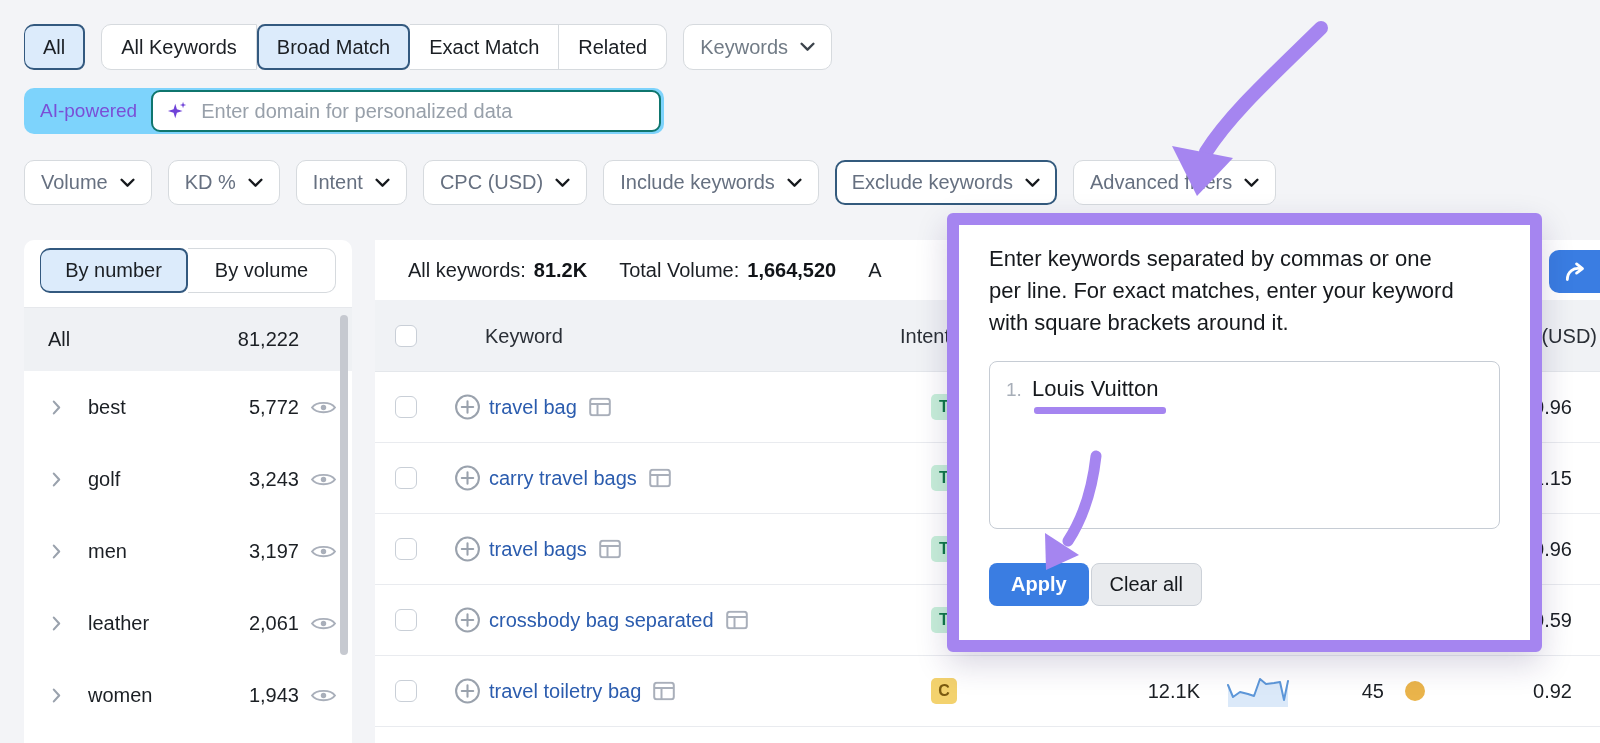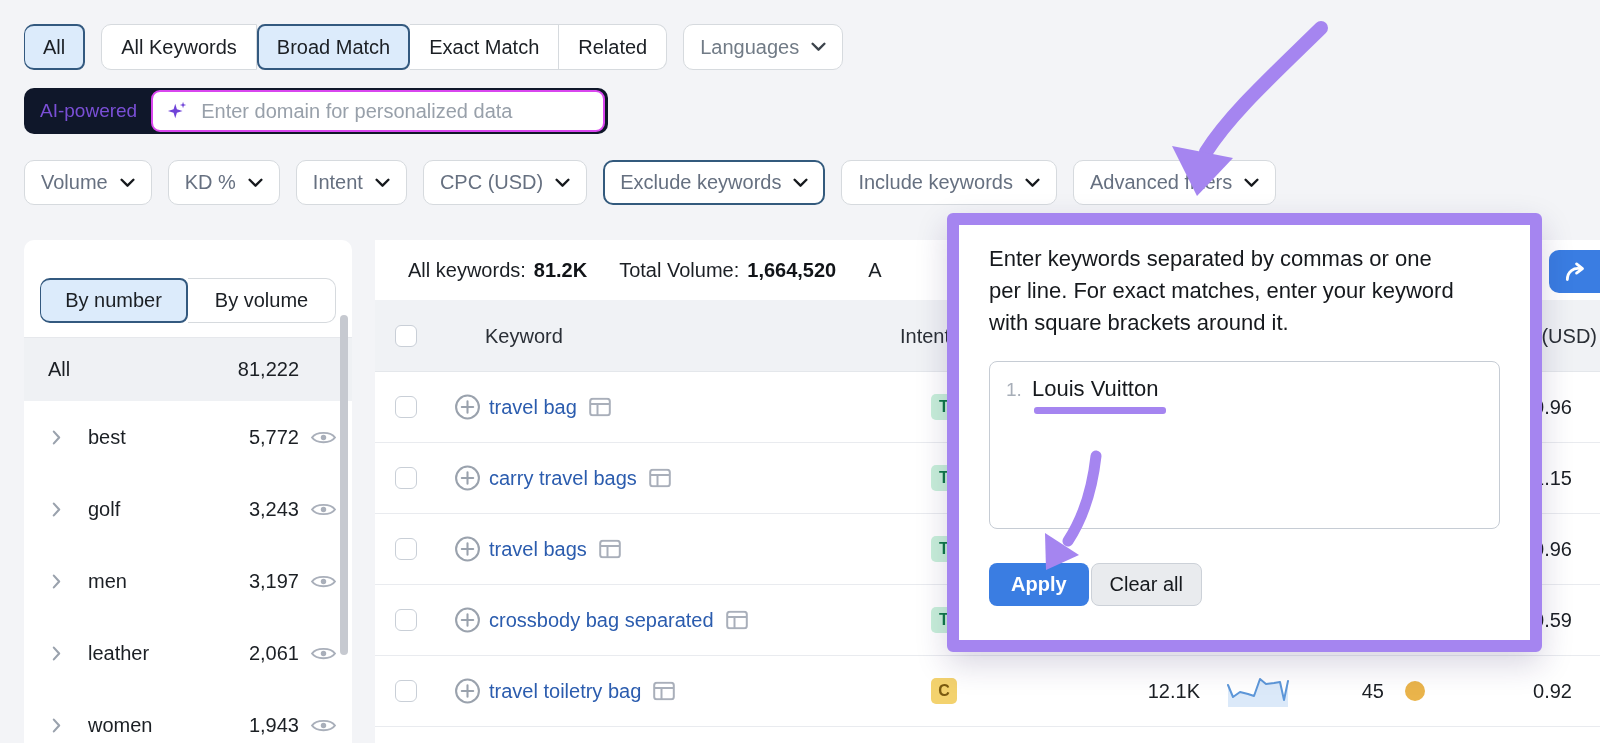--- a/index.html
+++ b/index.html
@@ -28,46 +28,46 @@
   .btn-dd {
     background:#fff; border:1px solid #d6dade; border-radius:10px; height:46px;
     display:flex; align-items:center; gap:12px; padding:0 16px; font-size:20px; cursor:pointer;
   }
   .btn-dd .lbl { color:#667080; }
   .btn-dd.languages .lbl { color:#717b86; }
   .chev { width:15px; height:10px; color:#16191d; flex:0 0 auto; }
   .btn-dd.languages .chev { color:#3c434b; }
   
   .ai-bar {
-    position:absolute; left:24px; top:88px; height:46px; width:584px;
-    background:#0f172a; border-radius:10px; display:flex; align-items:center; padding:0 3px 0 16px;
+    position:absolute; left:24px; top:88px; height:46px; width:640px;
+    background:#7dd3fc; border-radius:10px; display:flex; align-items:center; padding:0 3px 0 16px;
   }
   .ai-badge { color:#7a4fd6; font-size:19px; white-space:nowrap; }
   .ai-input {
     margin-left:14px; flex:1; height:42px; background:#fff;
-    border:2px solid #d946ef; border-radius:9px;
+    border:2px solid #0f766e; border-radius:9px;
     display:flex; align-items:center; gap:12px; padding:0 14px;
   }
   .ai-input input {
     border:none; outline:none; font-size:20px; font-family:"Liberation Sans",sans-serif;
     color:#1b1f24; width:100%; background:transparent;
   }
   .ai-input input::placeholder { color:#98a0aa; }
   .sparkle { width:22px; height:22px; flex:0 0 auto; }
   
   .filters { position:absolute; left:24px; top:160px; display:flex; gap:16px; }
   .filters .btn-dd { height:45px; }
   .filters .btn-dd.active { border:2px solid #335a7d; padding:0 15px; }
   
   .sidebar {
     position:absolute; left:24px; top:240px; width:328px; height:503px;
     background:#fff; border-radius:10px 10px 0 0;
   }
   .side-toggle { display:flex; margin:8px 16px 0 16px; }
-  .side-toggle .tab { flex:1; justify-content:center; font-size:20px; height:45px;margin-top:30px; }
+  .side-toggle .tab { flex:1; justify-content:center; font-size:20px; height:45px; }
   .side-all {
     margin-top:14px; height:64px; background:#eff1f4; border-top:1px solid #e6e8ec;
     display:flex; align-items:center; padding:0 16px 0 24px; font-size:20px;
   }
   .side-item { height:72px; display:flex; align-items:center; padding:0 16px 0 28px; font-size:20px; cursor:pointer; }
   .side-item .chev-r { width:9px; height:15px; margin-right:27px; flex:0 0 auto; }
   .count { margin-left:auto; }
   .eye { width:25px; height:17px; margin-left:12px; flex:0 0 auto; }
   .eye-spacer { width:37px; margin-left:0; flex:0 0 auto; }
   .side-scroll { position:absolute; right:4px; top:75px; width:8px; height:340px; background:#c6c9d0; border-radius:4px; }
@@ -151,21 +151,21 @@
   <div class="seg">
     <button class="tab active">All</button>
   </div>
   <div class="seg">
     <button class="tab">All Keywords</button>
     <button class="tab active">Broad Match</button>
     <button class="tab">Exact Match</button>
     <button class="tab">Related</button>
   </div>
   <button class="btn-dd languages">
-    <span class="lbl">Languages</span>
+    <span class="lbl">Keywords</span>
     <svg class="chev" viewBox="0 0 14 9">
         <path d="M1.5 1.5 L7 7 L12.5 1.5" fill="none" stroke="currentColor" stroke-width="2.2" stroke-linecap="round" stroke-linejoin="round"></path>
       </svg>
   </button>
 </div>
 
 <div class="ai-bar">
   <span class="ai-badge">AI-powered</span>
   <div class="ai-input">
     <svg class="sparkle" viewBox="0 0 24 24">
@@ -194,28 +194,28 @@
     <svg class="chev" viewBox="0 0 14 9">
         <path d="M1.5 1.5 L7 7 L12.5 1.5" fill="none" stroke="currentColor" stroke-width="2.2" stroke-linecap="round" stroke-linejoin="round"></path>
       </svg>
   </button>
   <button class="btn-dd">
     <span class="lbl">CPC (USD)</span>
     <svg class="chev" viewBox="0 0 14 9">
         <path d="M1.5 1.5 L7 7 L12.5 1.5" fill="none" stroke="currentColor" stroke-width="2.2" stroke-linecap="round" stroke-linejoin="round"></path>
       </svg>
   </button>
+  <button class="btn-dd">
+    <span class="lbl">Include keywords</span>
+    <svg class="chev" viewBox="0 0 14 9">
+        <path d="M1.5 1.5 L7 7 L12.5 1.5" fill="none" stroke="currentColor" stroke-width="2.2" stroke-linecap="round" stroke-linejoin="round"></path>
+      </svg>
+  </button>
   <button class="btn-dd active">
     <span class="lbl">Exclude keywords</span>
-    <svg class="chev" viewBox="0 0 14 9">
-        <path d="M1.5 1.5 L7 7 L12.5 1.5" fill="none" stroke="currentColor" stroke-width="2.2" stroke-linecap="round" stroke-linejoin="round"></path>
-      </svg>
-  </button>
-  <button class="btn-dd">
-    <span class="lbl">Include keywords</span>
     <svg class="chev" viewBox="0 0 14 9">
         <path d="M1.5 1.5 L7 7 L12.5 1.5" fill="none" stroke="currentColor" stroke-width="2.2" stroke-linecap="round" stroke-linejoin="round"></path>
       </svg>
   </button>
   <button class="btn-dd">
     <span class="lbl">Advanced filters</span>
     <svg class="chev" viewBox="0 0 14 9">
         <path d="M1.5 1.5 L7 7 L12.5 1.5" fill="none" stroke="currentColor" stroke-width="2.2" stroke-linecap="round" stroke-linejoin="round"></path>
       </svg>
   </button>

